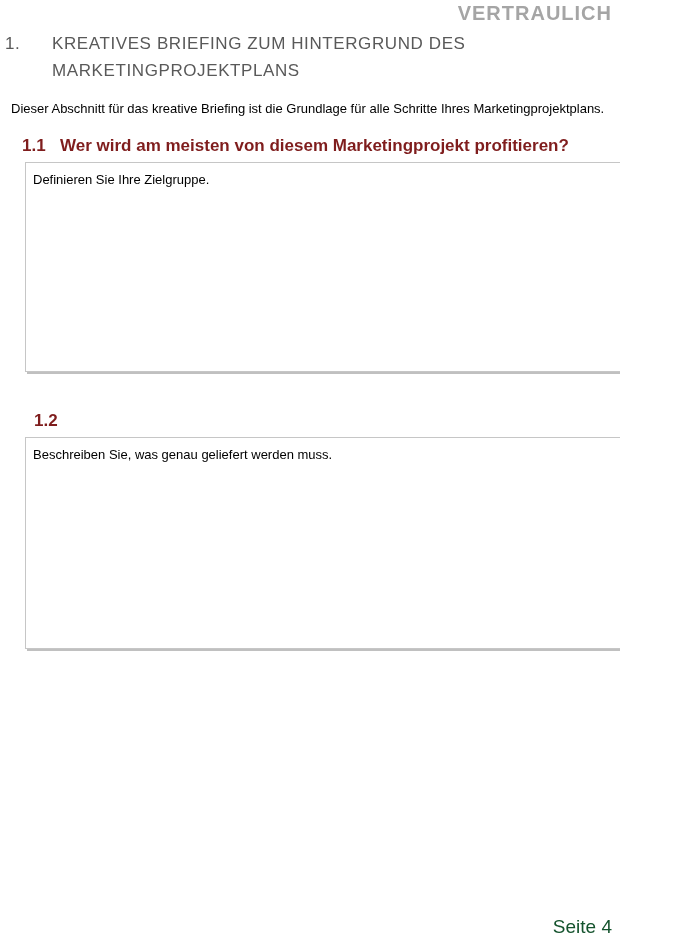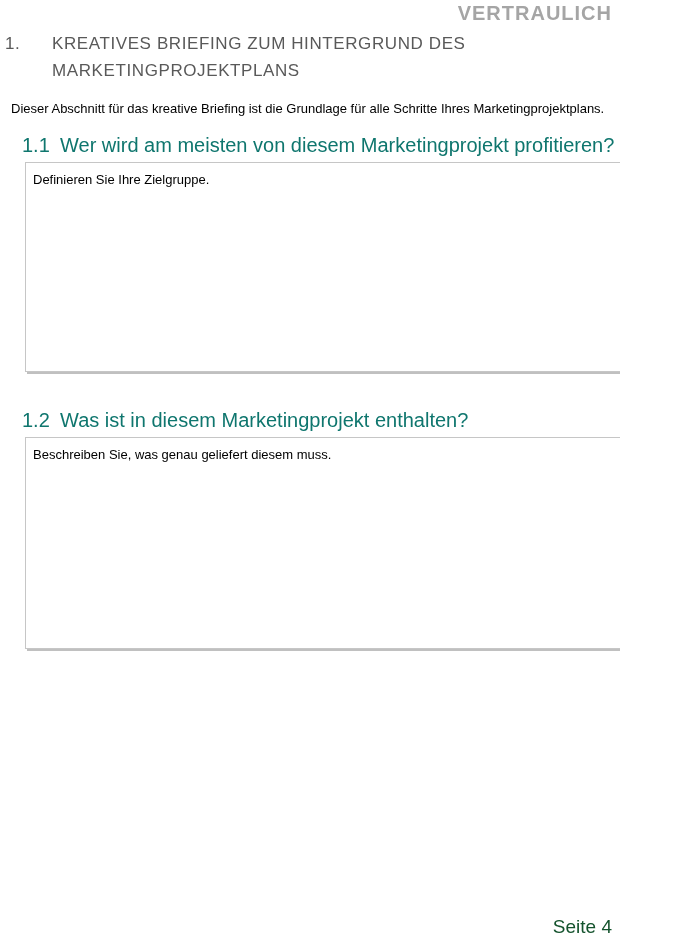--- a/index.html
+++ b/index.html
@@ -29,27 +29,27 @@
   .h1-text{max-width:480px;margin-left:24px;}
   .intro{
     position:absolute;top:101px;left:11px;
     font-size:13px;line-height:16px;
     color:#000000;
     width:600px;
   }
   .subsec{
     position:absolute;left:22px;
     display:flex;
-    font-size:20px;line-height:19px;
-    color:#0f766e;
-    font-weight:400;
+    font-size:17px;line-height:19px;
+    color:#7f1d1d;
+    font-weight:700;
   }
   .subsec-num{width:38px;flex:0 0 38px;}
   .subsec-1{top:136px;}
-  .subsec-2{top:411px;}
+  .subsec-2{top:411px;margin-left:12px;}
   .answer-box{
     position:absolute;left:25px;
     width:648px;
     border:1px solid #c6c6c6;
     box-shadow:2px 2px 0 0 #c0c0c0;
     background:#ffffff;
     box-sizing:content-box;
     padding:9px 7px;
     font-size:13px;line-height:16px;
     color:#000000;
@@ -79,22 +79,21 @@
     <span class="subsec-num">1.1</span>
     <span>Wer wird am meisten von diesem Marketingprojekt profitieren?</span>
   </div>
 
   <div class="answer-box box-1">
     <span>Definieren Sie Ihre Zielgruppe.</span>
   </div>
 
   <div class="subsec subsec-2">
     <span class="subsec-num">1.2</span>
-    <span>Was ist in diesem Marketingprojekt enthalten?</span>
   </div>
 
   <div class="answer-box box-2">
-    <span>Beschreiben Sie, was genau geliefert diesem muss.</span>
+    <span>Beschreiben Sie, was genau geliefert werden muss.</span>
   </div>
 
   <div class="footer">Seite 4</div>
 
 </div>
 
 </body></html>

